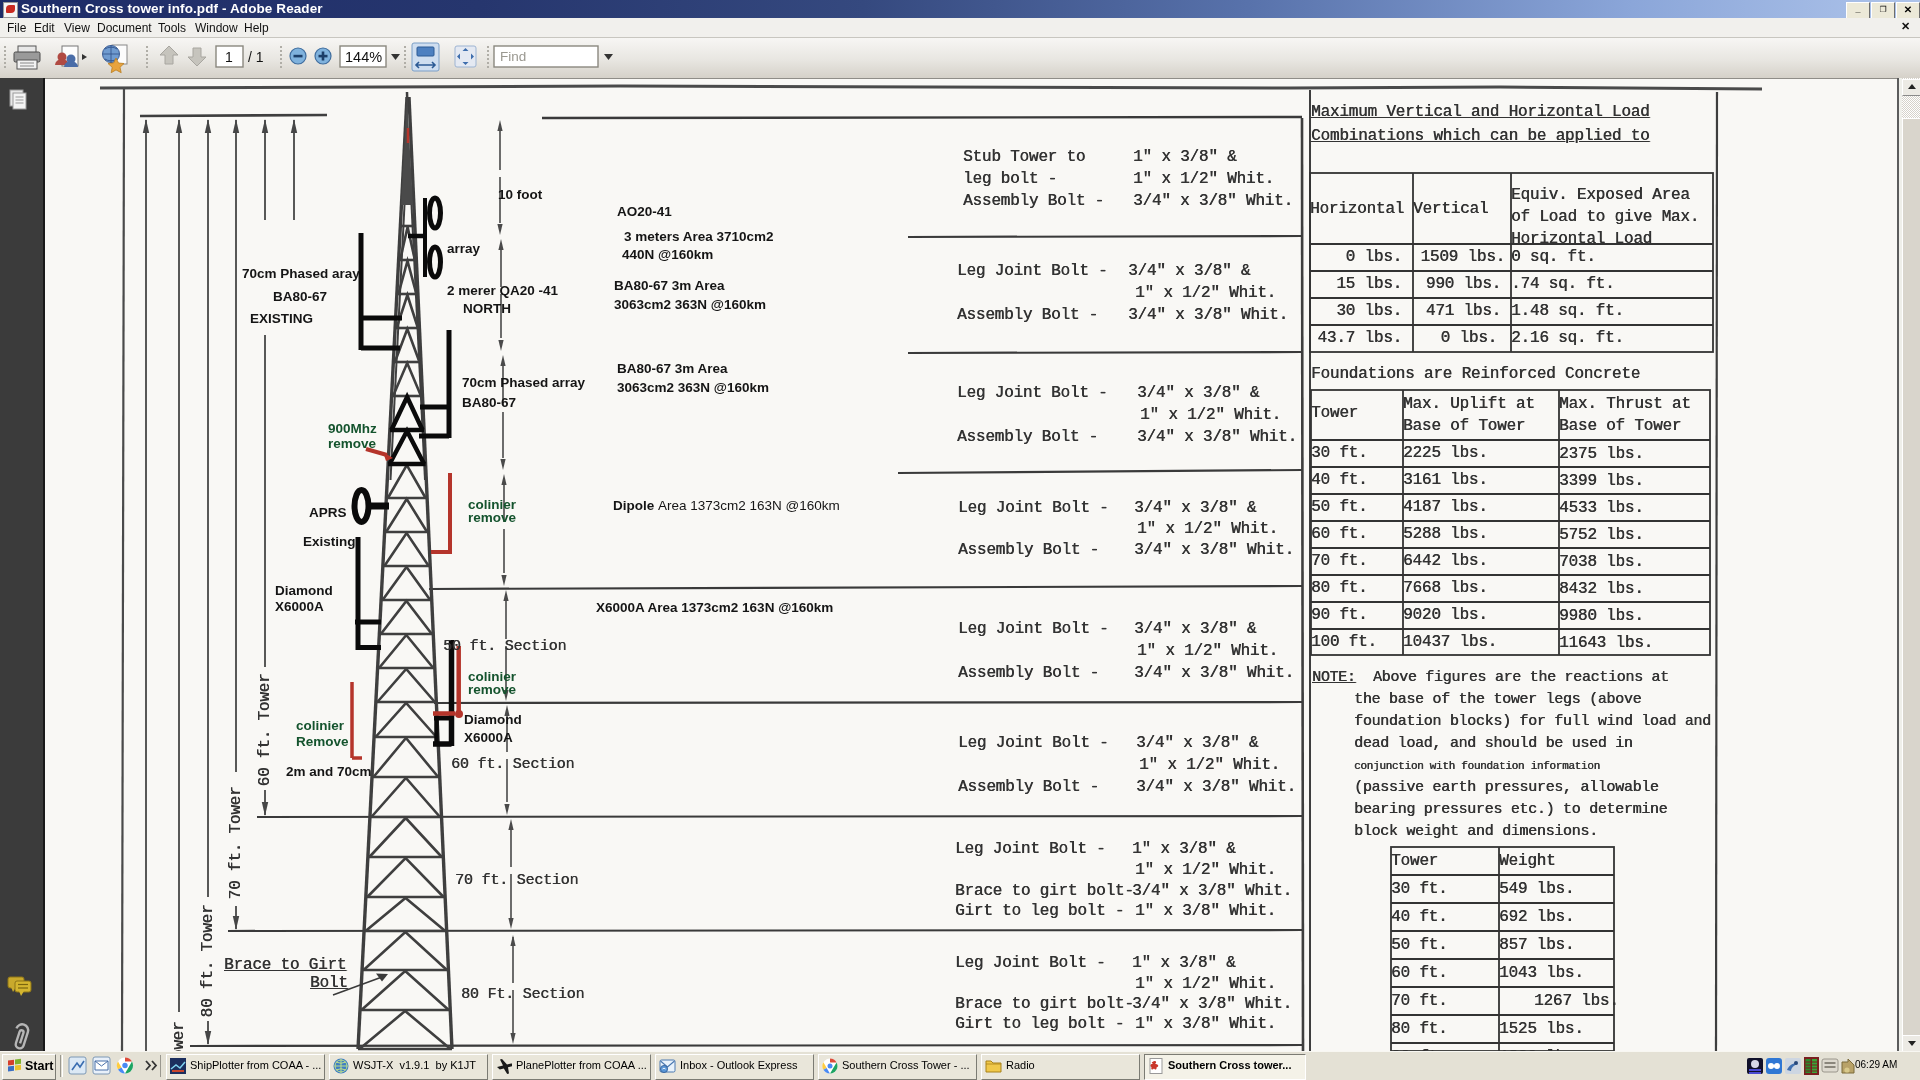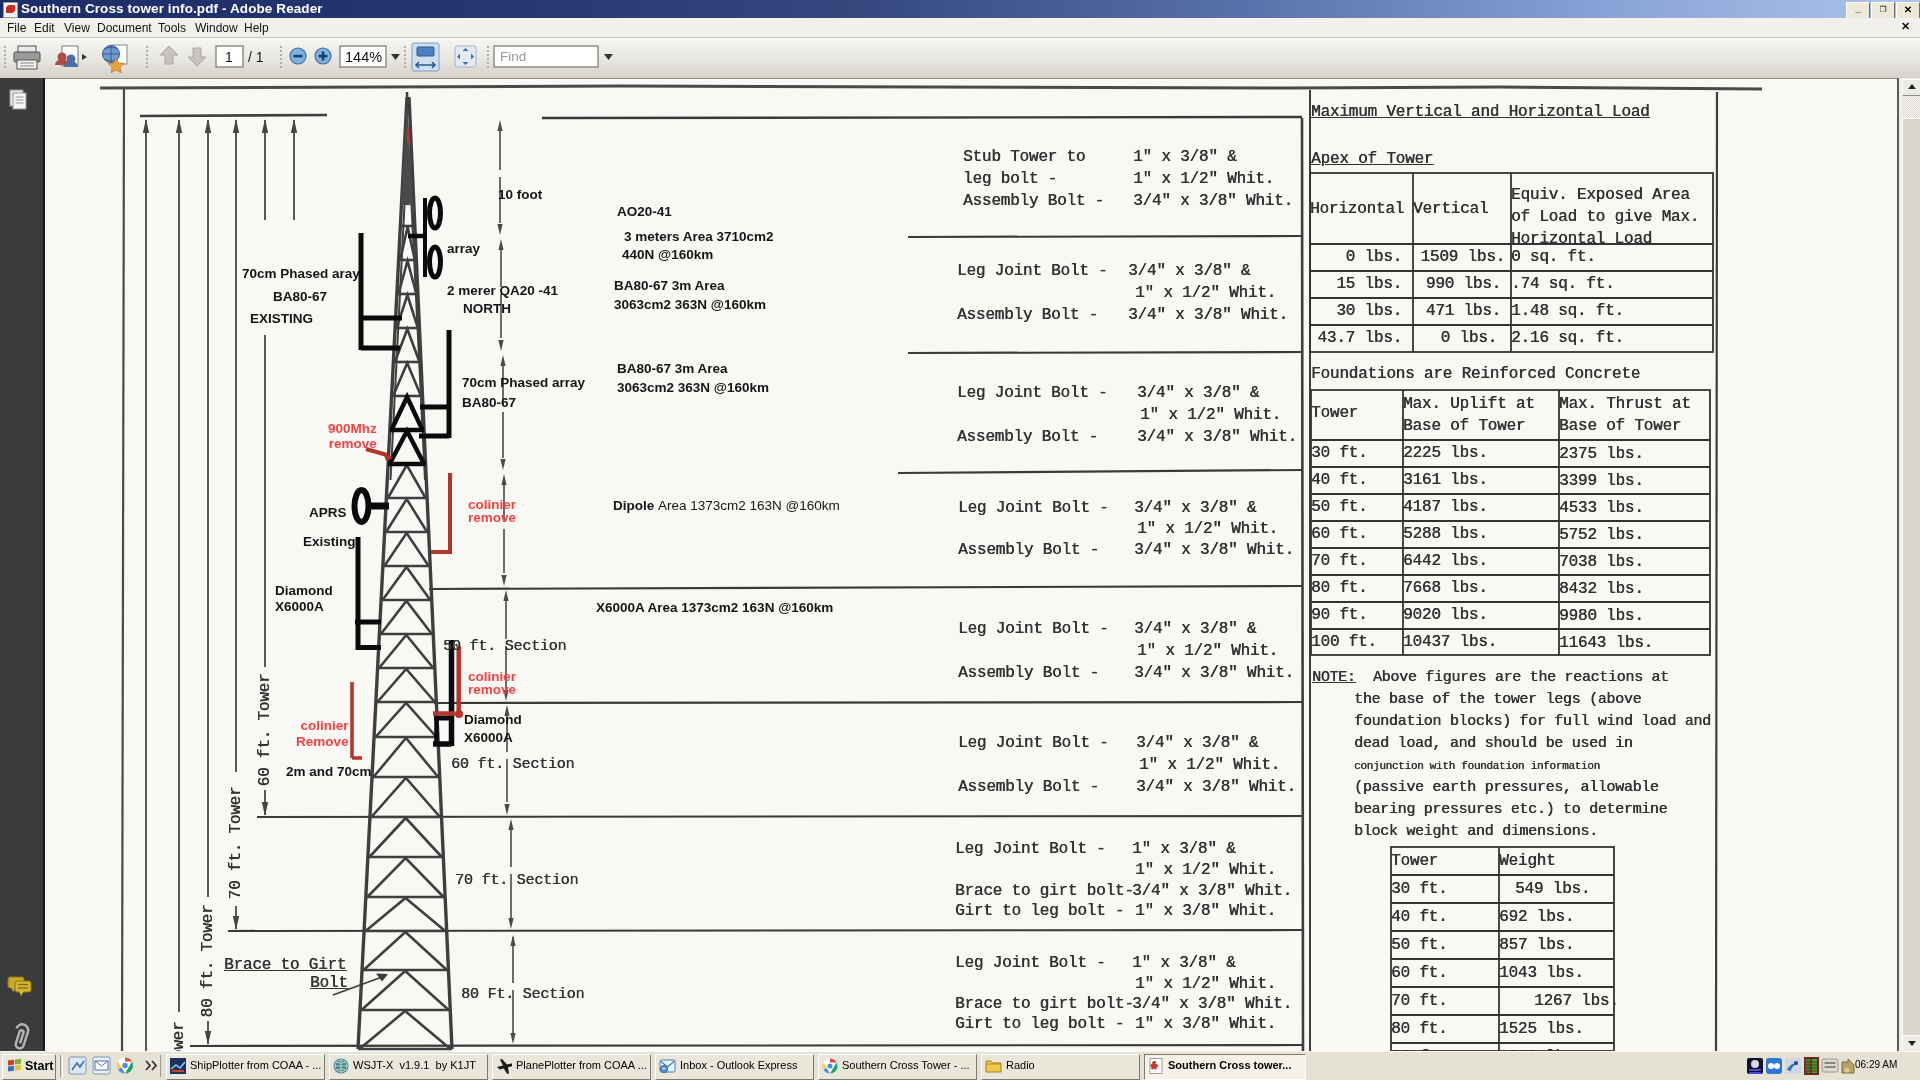--- a/index.html
+++ b/index.html
@@ -1,21 +1,21 @@
 <!DOCTYPE html>
 <html><head>
 <meta charset="utf-8">
 <style>
   html,body{margin:0;padding:0;}
   #root{position:relative;width:1920px;height:1080px;overflow:hidden;background:#fff;
         font-family:"Liberation Sans",sans-serif;}
   .abs{position:absolute;}
   .lab{position:absolute;white-space:nowrap;font-family:"Liberation Sans",sans-serif;
        font-weight:bold;color:#151515;font-size:13.5px;line-height:15px;}
-  .red{color:#ef4444;text-align:right;}
+  .red{color:#14532d;}
   .tw{position:absolute;white-space:nowrap;font-family:"Liberation Mono",monospace;
       color:#333333;font-size:16px;line-height:22px;letter-spacing:-0.2px;text-shadow:0.45px 0 currentColor;}
   .twc{text-align:left;}
   svg{position:absolute;left:0;top:0;}
 </style>
 </head>
 <body>
 <div id="root">
 
 <div class="abs" style="left:45px;top:77px;width:1852px;height:974px;background:#f9f8f5;"></div>
@@ -308,21 +308,21 @@
 <div class="tw" style="left:1135px;top:900px;">1" x 3/8" Whit.</div>
 <div class="tw" style="left:955px;top:952px;">Leg Joint Bolt -</div>
 <div class="tw" style="left:955px;top:993px;">Brace to girt bolt-</div>
 <div class="tw" style="left:955px;top:1013px;">Girt to leg bolt -</div>
 <div class="tw" style="left:1132px;top:952px;">1" x 3/8" &amp;</div>
 <div class="tw" style="left:1135px;top:973px;">1" x 1/2" Whit.</div>
 <div class="tw" style="left:1132px;top:993px;">3/4" x 3/8" Whit.</div>
 <div class="tw" style="left:1135px;top:1013px;">1" x 3/8" Whit.</div>
 
 <div class="tw twc" style="left:1311px;top:101px;width:400px;"><span style="text-decoration:underline;">Maximum Vertical and Horizontal Load</span></div>
-<div class="tw twc" style="left:1311px;top:148px;width:400px;"><span style="text-decoration:underline;">Apex of Tower</span></div>
+<div class="tw twc" style="left:1311px;top:125px;width:400px;"><span style="text-decoration:underline;">Combinations which can be applied to</span></div>
 <div class="tw twc" style="left:1310px;top:198px;width:103px;">Horizontal</div>
 <div class="tw twc" style="left:1413px;top:198px;width:98px;">Vertical</div>
 <div class="tw twc" style="left:1511px;top:184px;width:202px;line-height:22px;">Equiv. Exposed Area<br>of Load to give Max.<br>Horizontal Load</div>
 <div class="tw" style="left:1310px;top:246px;width:92px;text-align:right;">0 lbs.</div>
 <div class="tw" style="left:1310px;top:273px;width:92px;text-align:right;">15 lbs.</div>
 <div class="tw" style="left:1310px;top:300px;width:92px;text-align:right;">30 lbs.</div>
 <div class="tw" style="left:1310px;top:327px;width:92px;text-align:right;">43.7 lbs.</div>
 <div class="tw" style="left:1413px;top:246px;width:92px;text-align:right;">1509 lbs.</div>
 <div class="tw" style="left:1413px;top:273px;width:88px;text-align:right;">990 lbs.</div>
 <div class="tw" style="left:1413px;top:300px;width:88px;text-align:right;">471 lbs.</div>
@@ -371,21 +371,21 @@
 
 <div class="tw twc" style="left:1391px;top:850px;width:108px;">Tower</div>
 <div class="tw twc" style="left:1499px;top:850px;width:115px;">Weight</div>
 <div class="tw twc" style="left:1391px;top:878px;width:108px;">30 ft.</div>
 <div class="tw twc" style="left:1391px;top:906px;width:108px;">40 ft.</div>
 <div class="tw twc" style="left:1391px;top:934px;width:108px;">50 ft.</div>
 <div class="tw twc" style="left:1391px;top:962px;width:108px;">60 ft.</div>
 <div class="tw twc" style="left:1391px;top:990px;width:108px;">70 ft.</div>
 <div class="tw twc" style="left:1391px;top:1018px;width:108px;">80 ft.</div>
 <div class="tw twc" style="left:1391px;top:1046px;width:108px;">90 ft.</div>
-<div class="tw twc" style="left:1499px;top:878px;width:115px;padding-left:16px;">549 lbs.</div>
+<div class="tw twc" style="left:1499px;top:878px;width:115px;">549 lbs.</div>
 <div class="tw twc" style="left:1499px;top:906px;width:115px;">692 lbs.</div>
 <div class="tw twc" style="left:1499px;top:934px;width:115px;">857 lbs.</div>
 <div class="tw twc" style="left:1499px;top:962px;width:115px;">1043 lbs.</div>
 <div class="tw twc" style="left:1499px;top:990px;width:115px;padding-left:35px;">1267 lbs.</div>
 <div class="tw twc" style="left:1499px;top:1018px;width:115px;">1525 lbs.</div>
 <div class="tw twc" style="left:1499px;top:1046px;width:115px;">1830 lbs.</div>
 
 <div class="abs" style="left:0;top:0;width:1920px;height:18px;background:linear-gradient(90deg,#1e2c68 0%,#26366e 25%,#35497f 45%,#5872ab 65%,#8BA6D9 85%,#aec4ea 100%);">
   <div class="abs" style="left:3px;top:2px;width:13px;height:14px;background:#f5f5f5;border:0.5px solid #999;">
     <div class="abs" style="left:1.5px;top:2px;width:9px;height:8px;background:#c92a21;border-radius:4px 1px 4px 1px;"></div>

